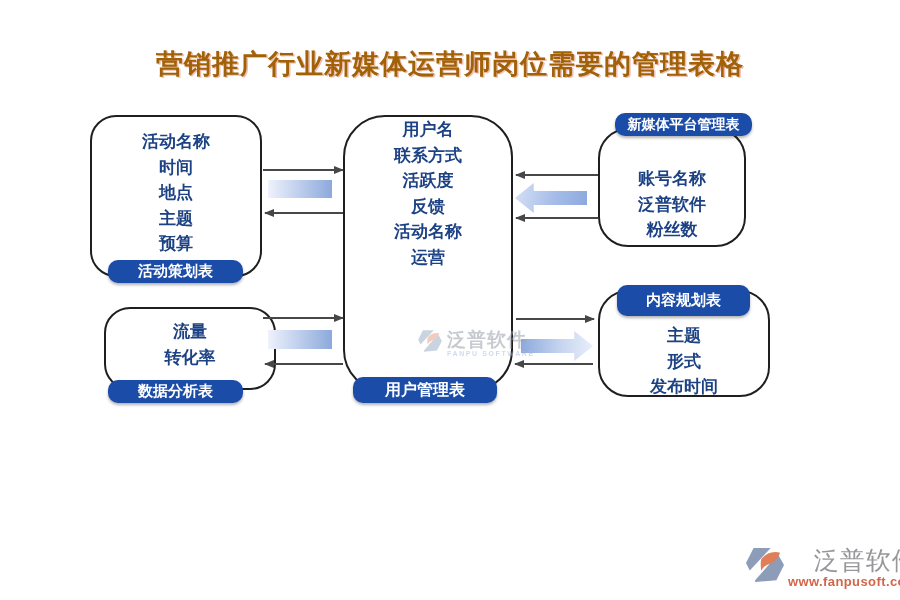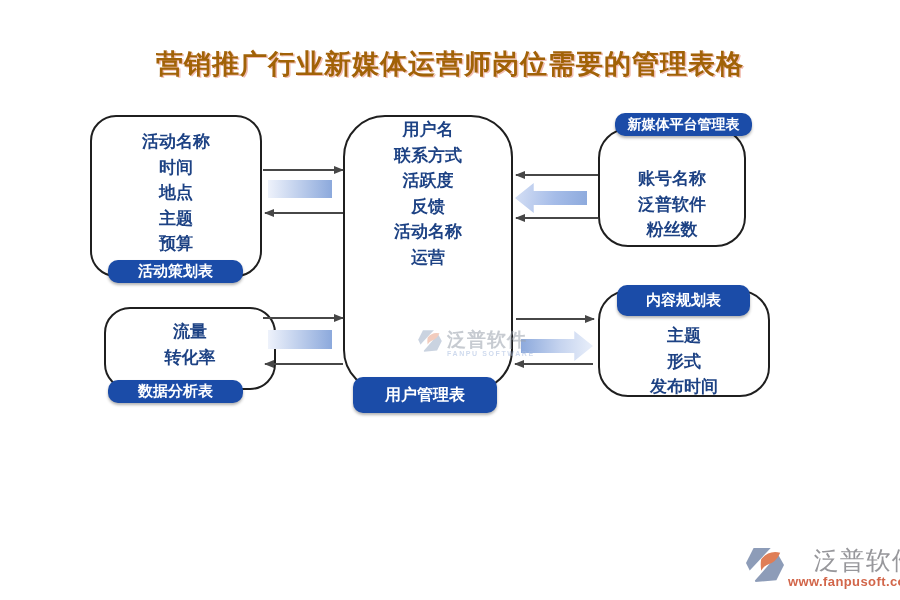--- a/index.html
+++ b/index.html
@@ -31,21 +31,21 @@
   .box-content{left:598px;top:290px;width:172px;height:107px;border-radius:30px;padding-top:31px;}
   
   .badge{
     background:#1B4CA8;color:#ffffff;border-radius:10px;z-index:3;
     display:flex;align-items:center;justify-content:center;
     font-size:15px;font-weight:bold;white-space:nowrap;
     box-shadow:0 2px 3px rgba(0,0,0,.3);
   }
   .badge-activity{left:108px;top:260px;width:135px;height:23px;}
   .badge-data{left:108px;top:380px;width:135px;height:23px;}
-  .badge-user{left:353px;top:377px;width:144px;height:36px;font-size:16px;}
+  .badge-user{left:353px;top:377px;width:144px;height:26px;font-size:16px;}
   .badge-platform{left:615px;top:113px;width:137px;height:23px;font-size:14px;}
   .badge-content{left:617px;top:285px;width:133px;height:31px;}
   
   .thin-arrow{height:2px;background:#474747;z-index:1;}
   .thin-arrow.right::after{
     content:"";position:absolute;right:-1px;top:-3px;
     border-top:4px solid transparent;border-bottom:4px solid transparent;
     border-left:10px solid #474747;
   }
   .thin-arrow.left::before{

